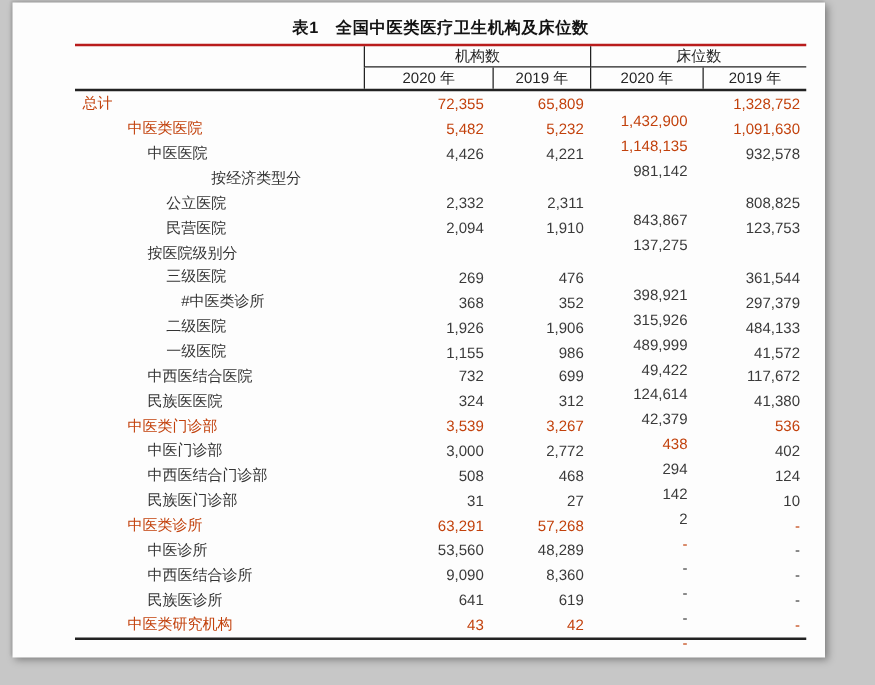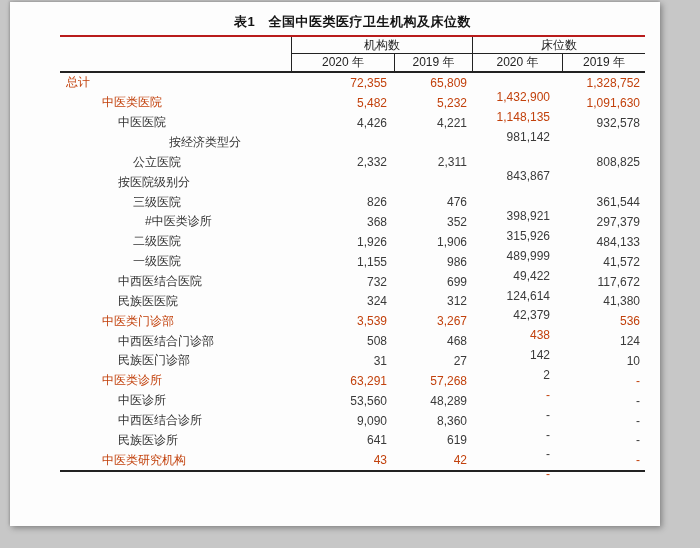--- a/index.html
+++ b/index.html
@@ -123,29 +123,36 @@
     <div class="num n4"></div>
   </div>
         <div class="trow">
     <div class="label" style="padding-left: 73px;">公立医院</div>
     <div class="num n1">2,332</div>
     <div class="num n2">2,311</div>
     <div class="num n3">843,867</div>
     <div class="num n4">808,825</div>
   </div>
         <div class="trow">
+    <div class="label" style="padding-left: 73px;">民营医院</div>
+    <div class="num n1">2,094</div>
+    <div class="num n2">1,910</div>
+    <div class="num n3">137,275</div>
+    <div class="num n4">123,753</div>
+  </div>
+        <div class="trow">
     <div class="label" style="padding-left: 58px;">按医院级别分</div>
     <div class="num n1"></div>
     <div class="num n2"></div>
     <div class="num n3"></div>
     <div class="num n4"></div>
   </div>
         <div class="trow">
     <div class="label" style="padding-left: 73px;">三级医院</div>
-    <div class="num n1">826</div>
+    <div class="num n1">269</div>
     <div class="num n2">476</div>
     <div class="num n3">398,921</div>
     <div class="num n4">361,544</div>
   </div>
         <div class="trow">
     <div class="label" style="padding-left: 85px;">#中医类诊所</div>
     <div class="num n1">368</div>
     <div class="num n2">352</div>
     <div class="num n3">315,926</div>
     <div class="num n4">297,379</div>
@@ -179,20 +186,27 @@
     <div class="num n4">41,380</div>
   </div>
         <div class="trow bold">
     <div class="label" style="padding-left: 42px;">中医类门诊部</div>
     <div class="num n1">3,539</div>
     <div class="num n2">3,267</div>
     <div class="num n3">438</div>
     <div class="num n4">536</div>
   </div>
         <div class="trow">
+    <div class="label" style="padding-left: 58px;">中医门诊部</div>
+    <div class="num n1">3,000</div>
+    <div class="num n2">2,772</div>
+    <div class="num n3">294</div>
+    <div class="num n4">402</div>
+  </div>
+        <div class="trow">
     <div class="label" style="padding-left: 58px;">中西医结合门诊部</div>
     <div class="num n1">508</div>
     <div class="num n2">468</div>
     <div class="num n3">142</div>
     <div class="num n4">124</div>
   </div>
         <div class="trow">
     <div class="label" style="padding-left: 58px;">民族医门诊部</div>
     <div class="num n1">31</div>
     <div class="num n2">27</div>

